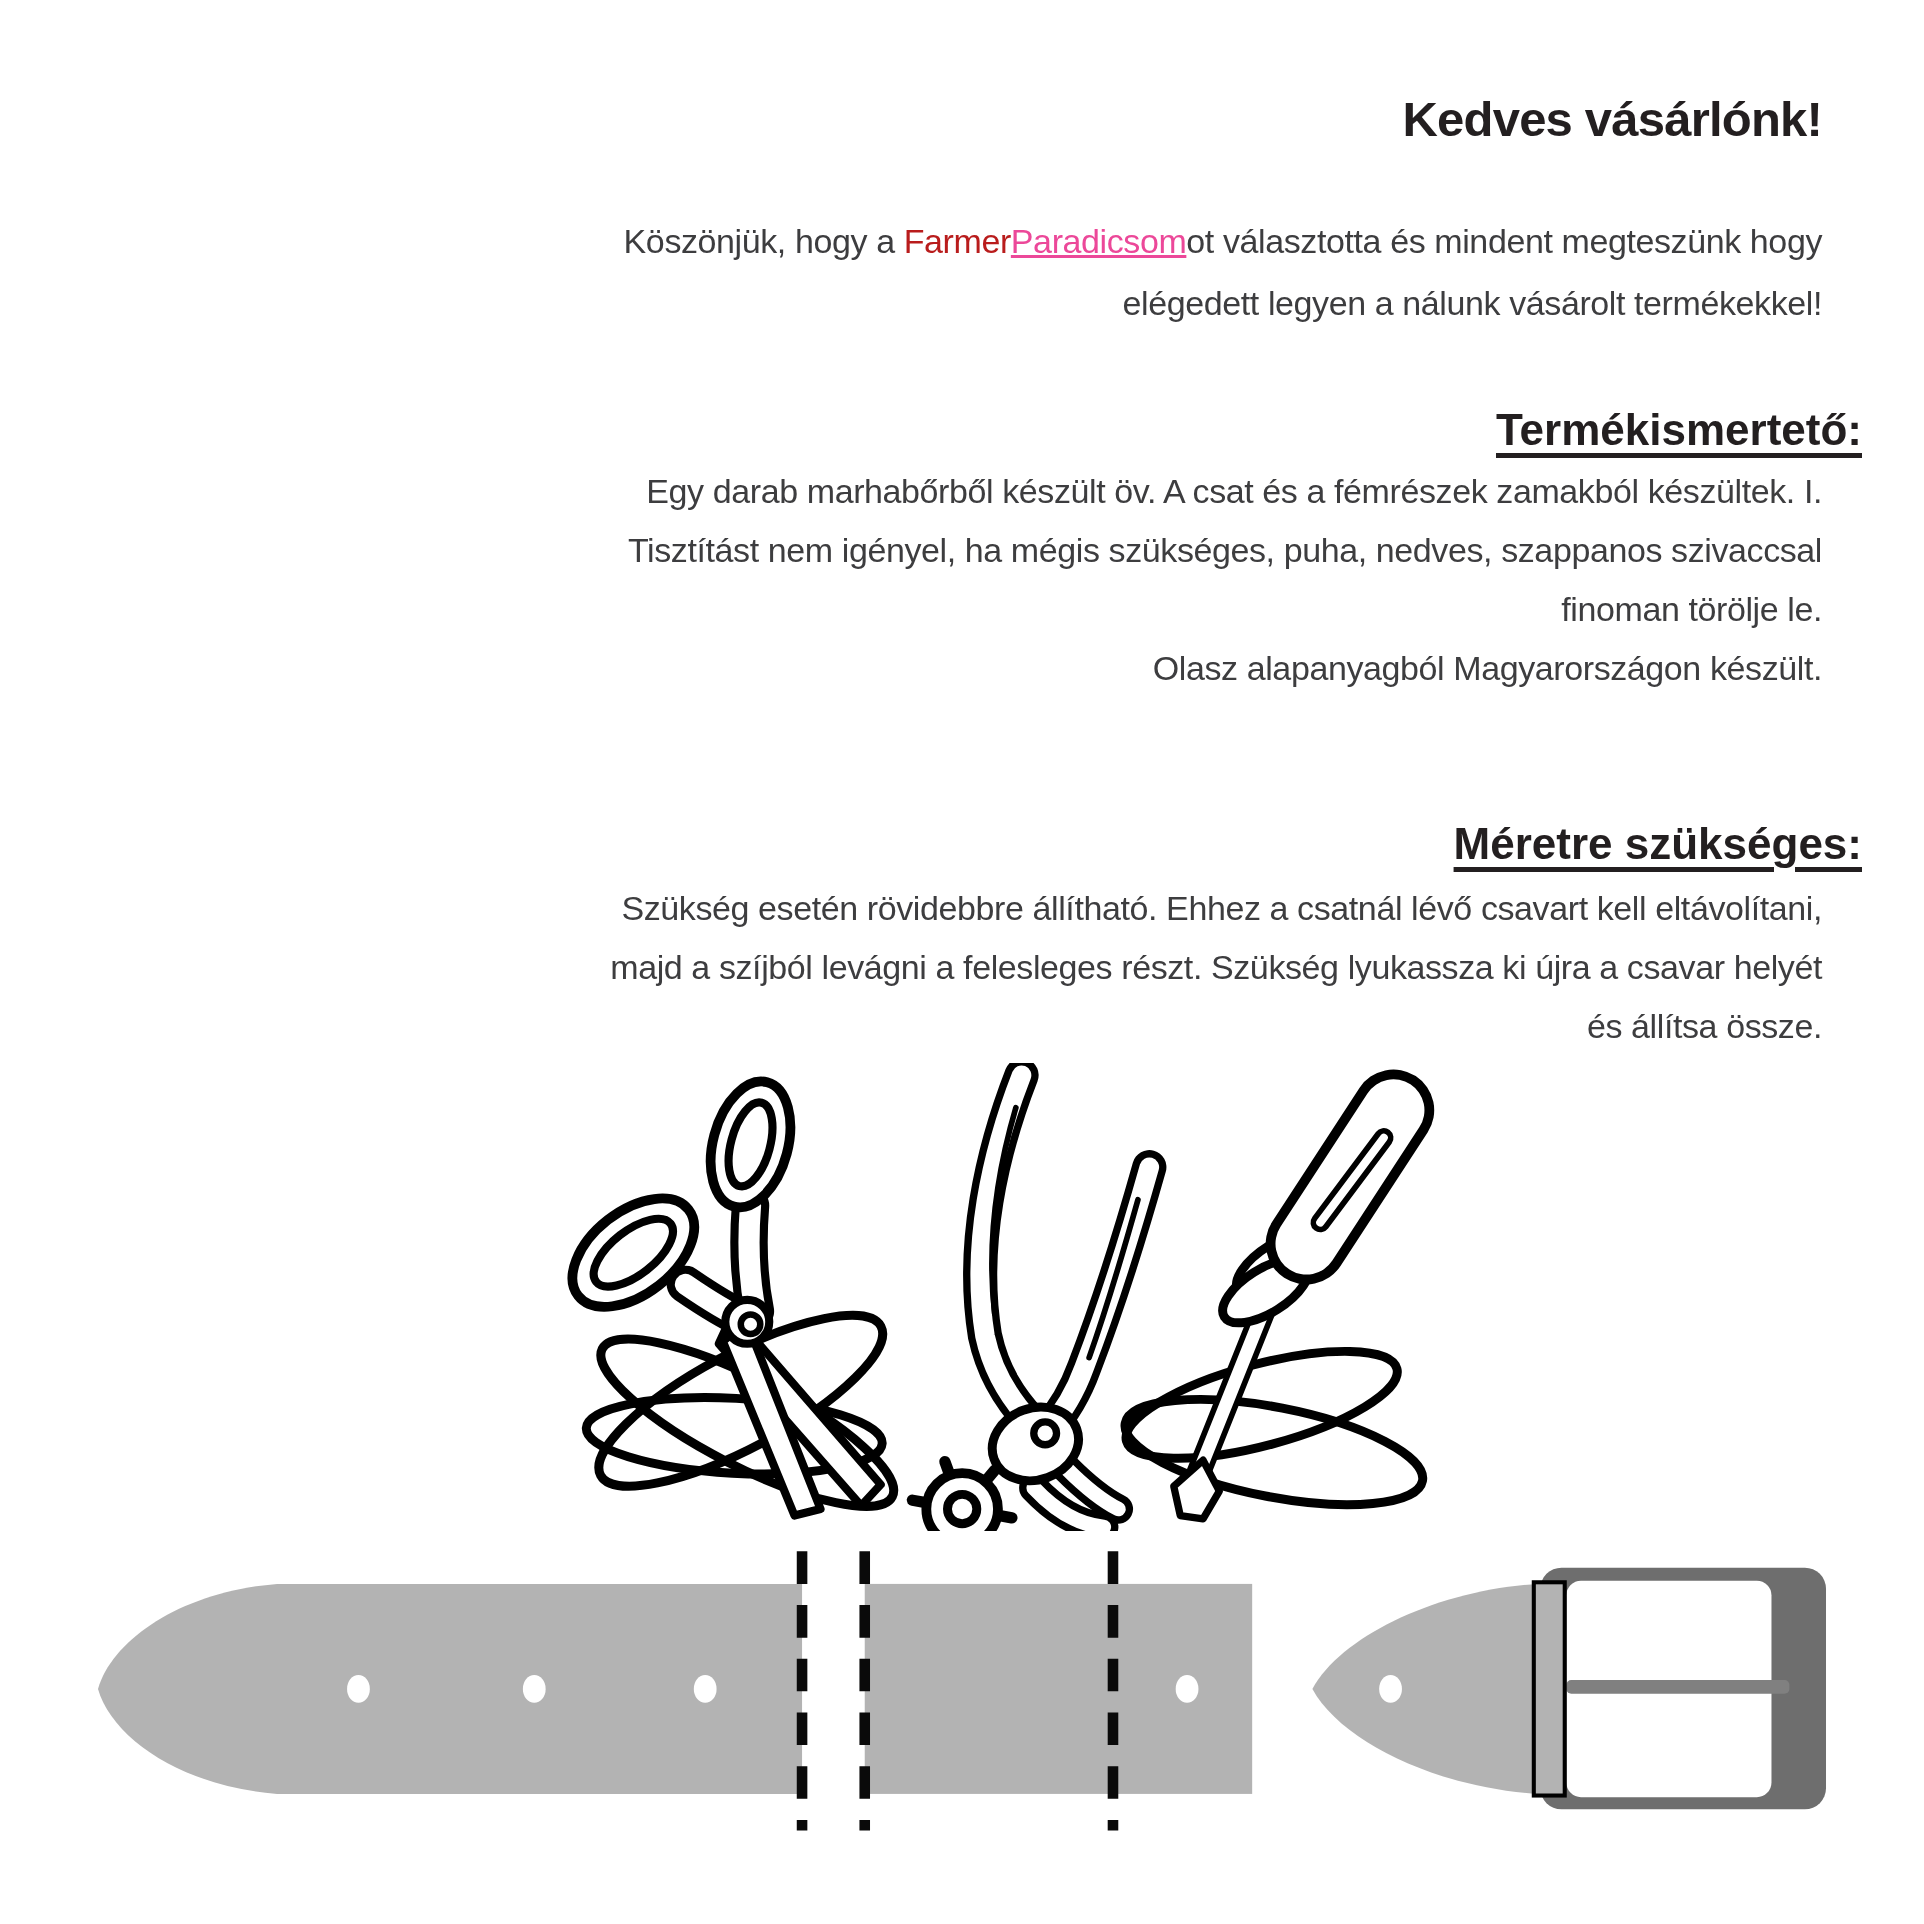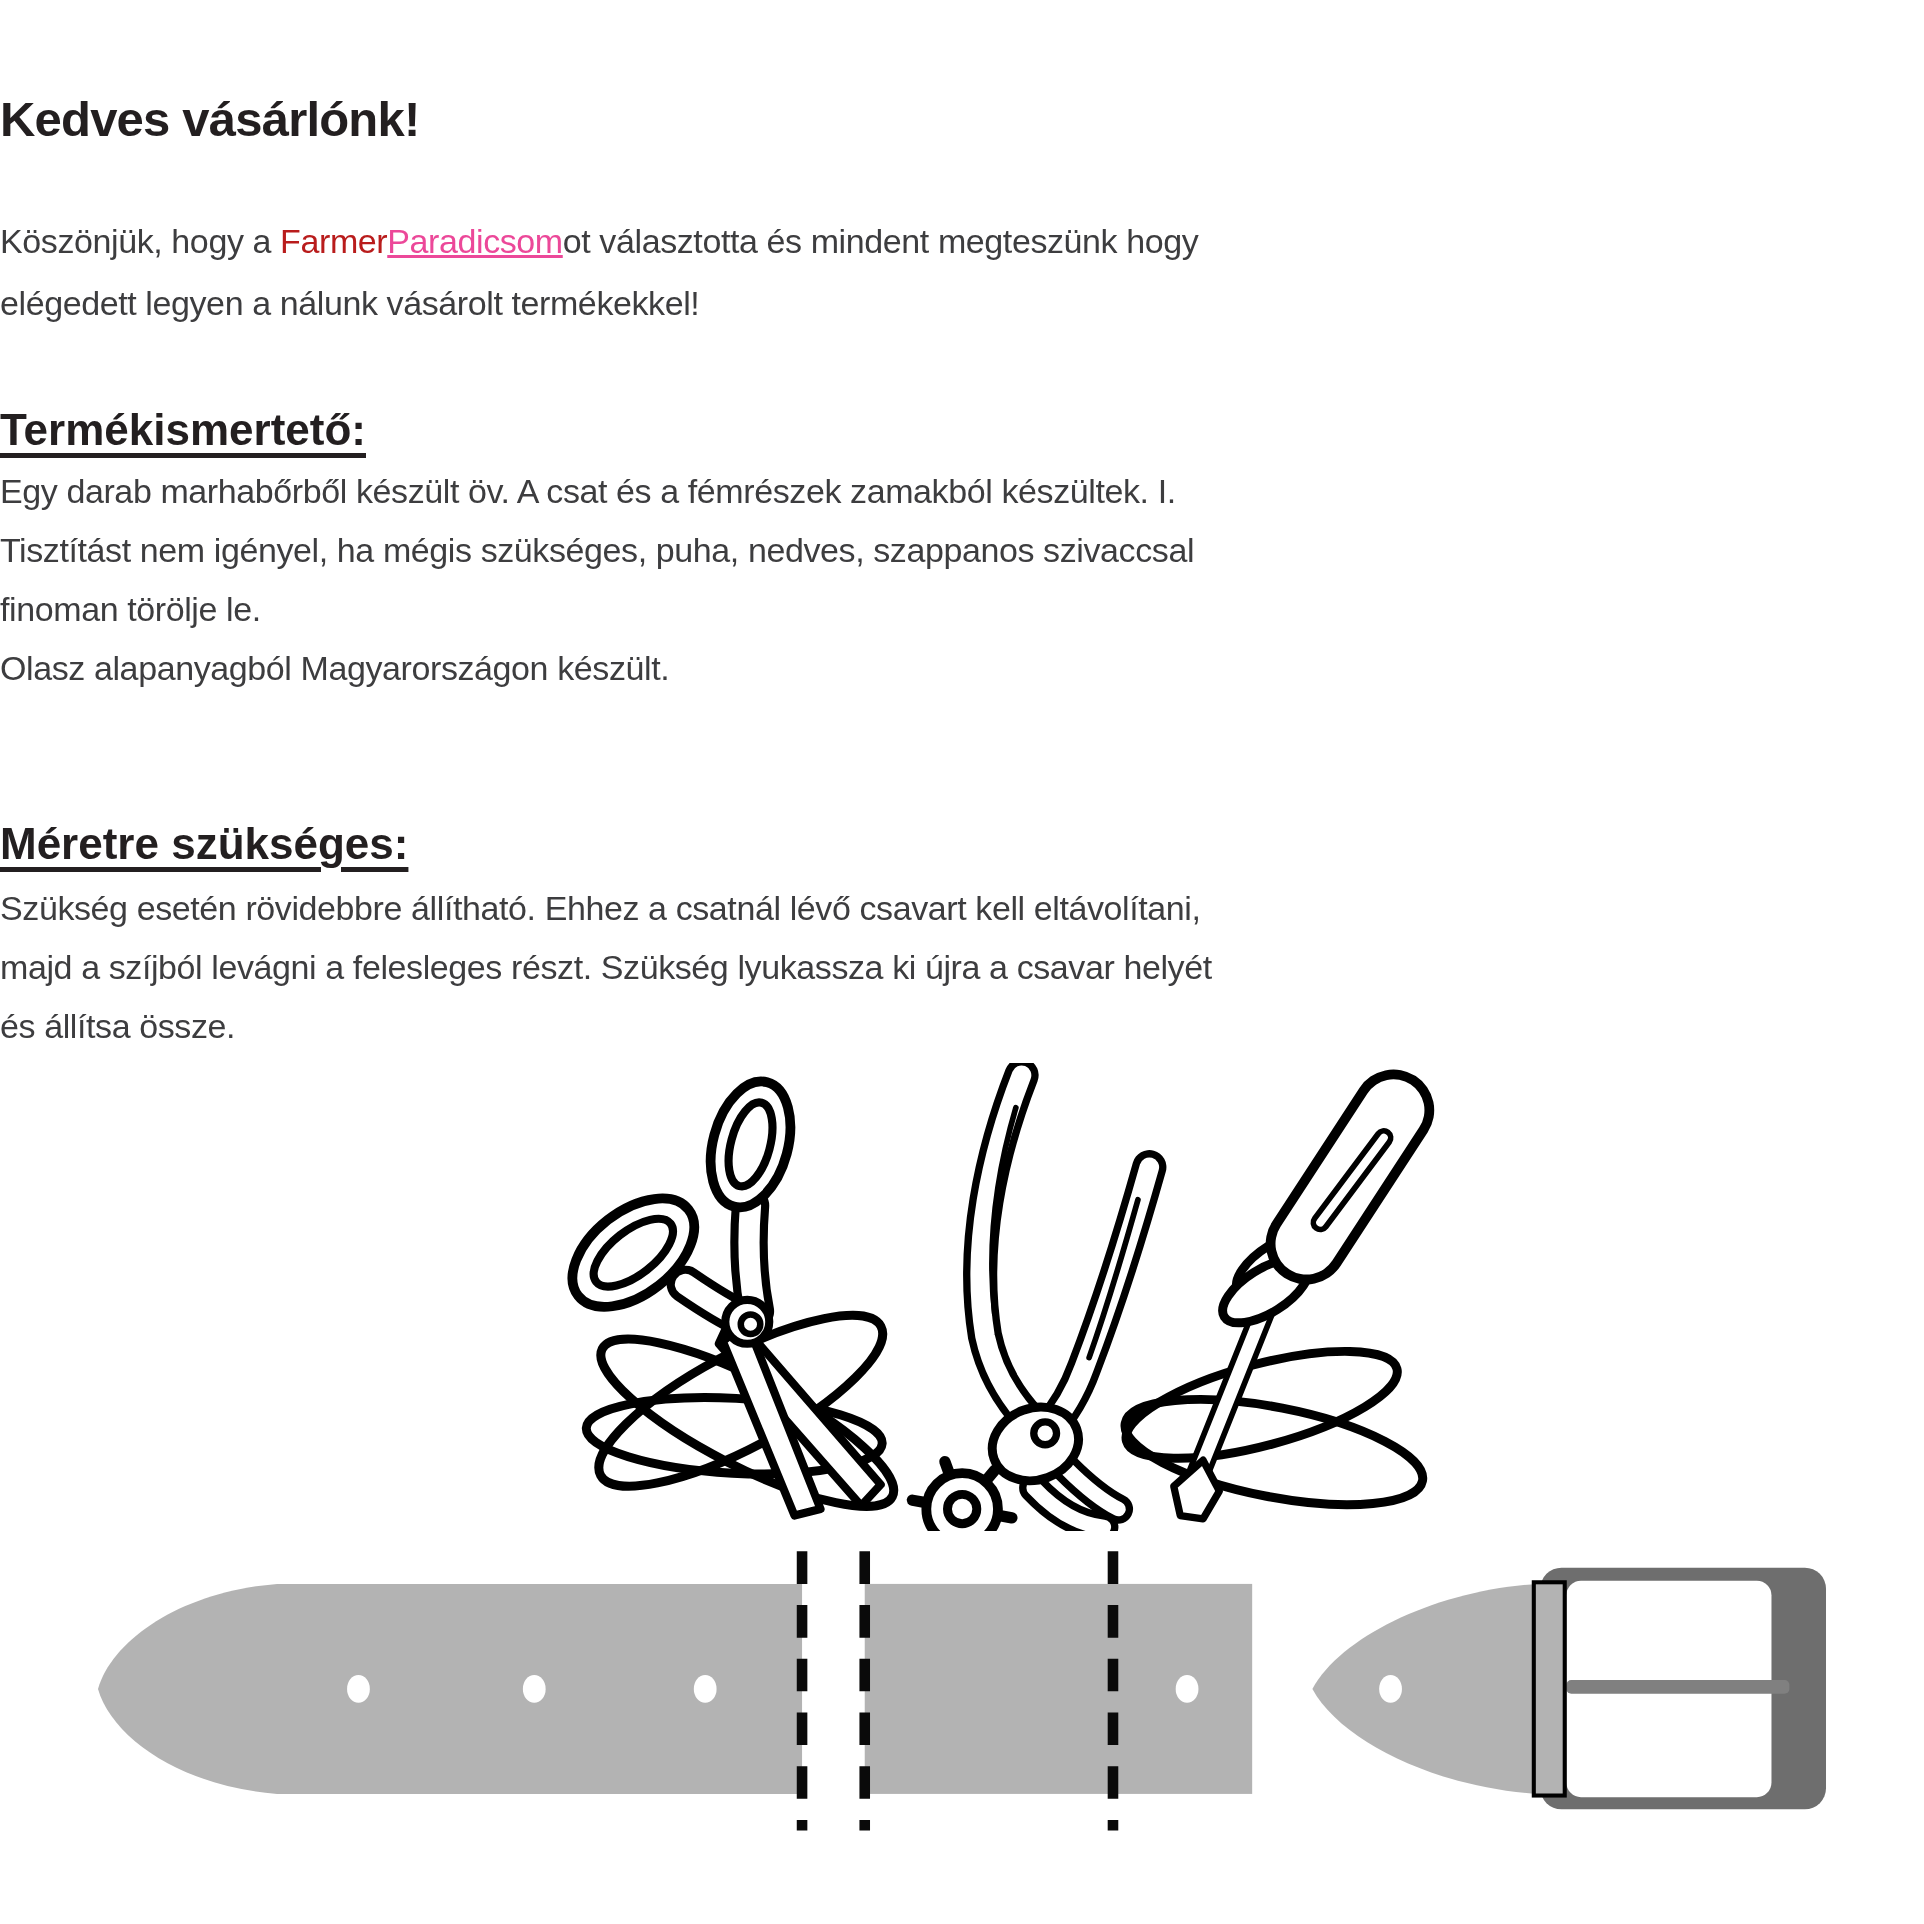--- a/index.html
+++ b/index.html
@@ -1,26 +1,26 @@
 <!DOCTYPE html>
 <html style="font-size:13px"><head>
 <meta charset="utf-8">
 <style>
   html,body{margin:0;padding:0;background:#ffffff;}
   #canvas{
     position:relative;width:1924px;height:1924px;background:#ffffff;overflow:hidden;
     font-family:"Liberation Sans",sans-serif;color:#3d3d3f;
   }
-  .centerblock{position:absolute;left:0;width:1822px;text-align:left;}
+  .centerblock{position:absolute;left:0;width:1822px;text-align:right;}
   .title{
     font-size:49px;font-weight:700;color:#231f20;letter-spacing:-0.8px;
   }
   .heading{
     font-size:44px;font-weight:700;color:#231f20;
-    text-decoration:underline;text-decoration-thickness:4.9px;text-underline-offset:8.1px;
+    text-decoration:underline;text-decoration-thickness:4.9px;text-underline-offset:8.1px;padding-left:40px;
   }
   .bodyline{
     font-size:34px;line-height:59px;color:#3d3d3f;letter-spacing:-0.4px;
     white-space:nowrap;
   }
   .introline{line-height:62px;}
   .brand-blue{color:#b91c1c;}
   .brand-red{color:#ec4899;text-decoration:underline;}
   .illu{position:absolute;}
   svg{display:block;}

